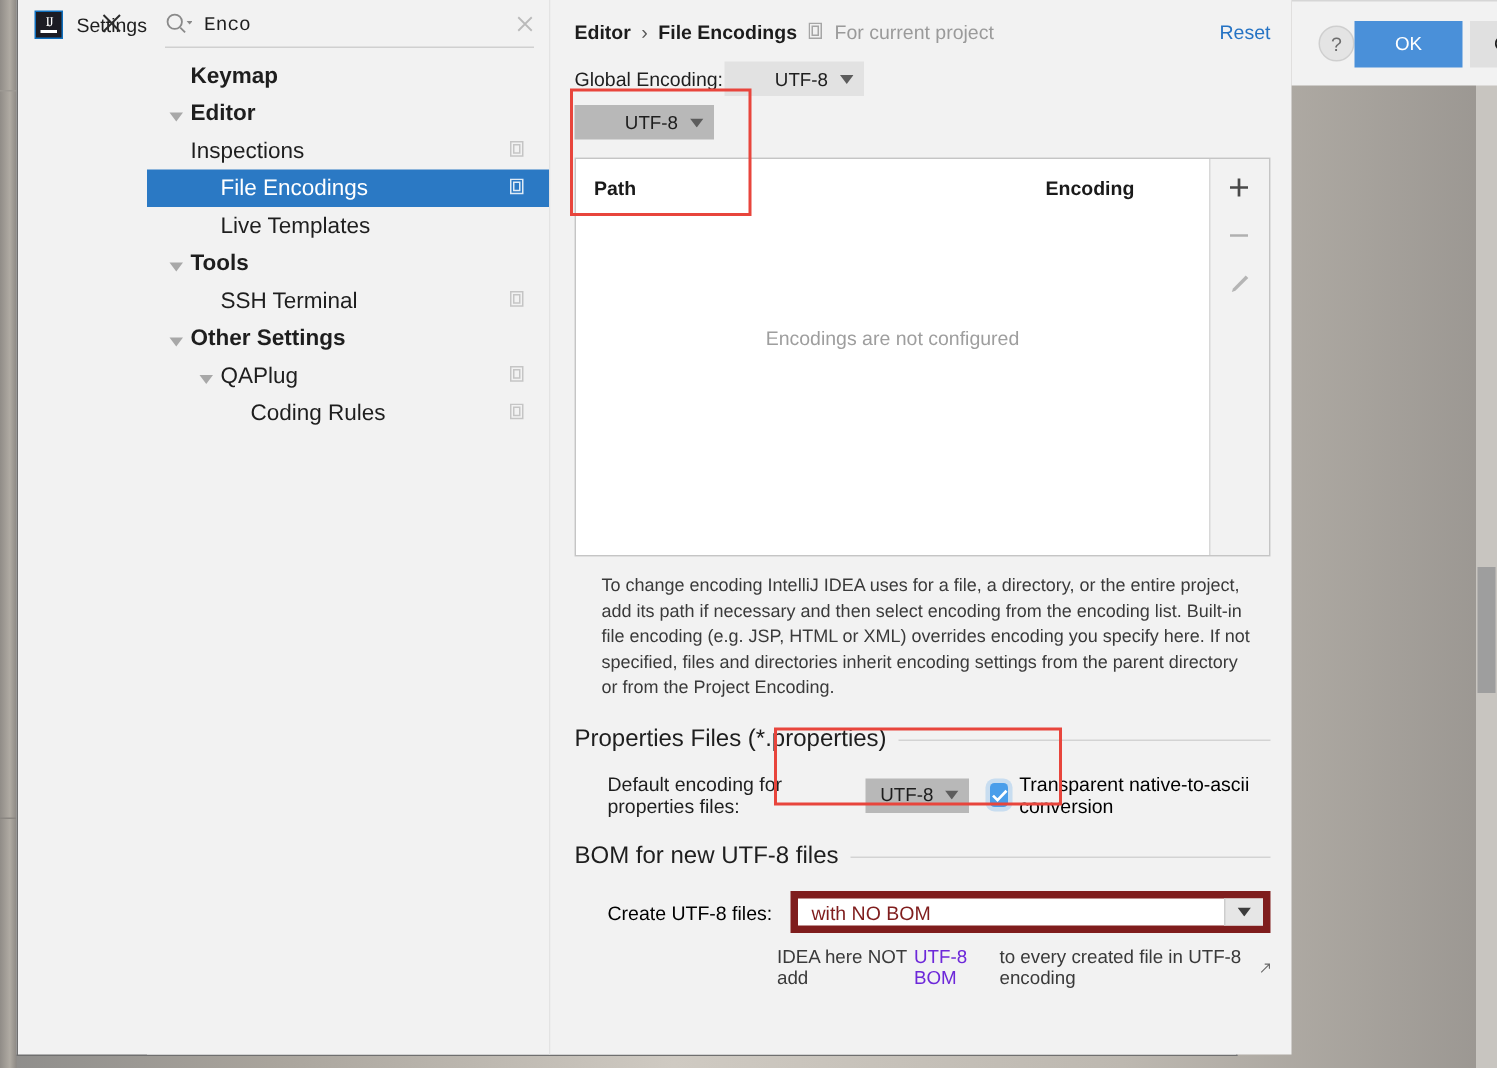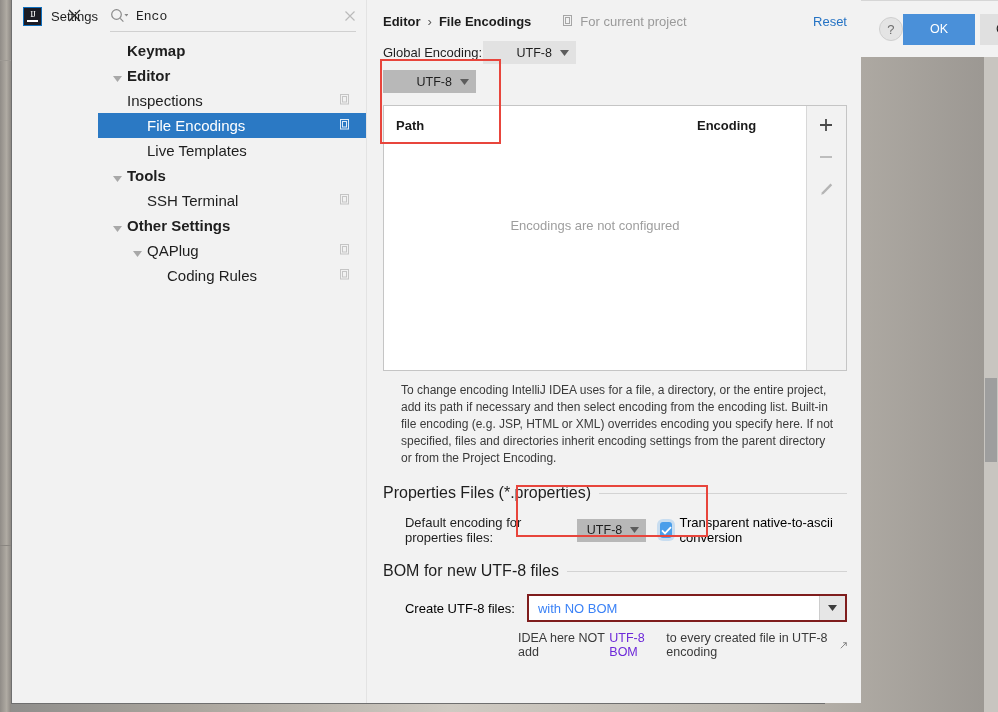--- a/index.html
+++ b/index.html
@@ -120,21 +120,21 @@
     padding: 0 14px 0 16px;
   }
   .breadcrumb-row {
     display: flex; align-items: center; height: 34px; padding-top: 4px;
     font-size: 13px;
   }
   .crumb { color: #1c1c1c; font-weight: bold; }
   .crumb-sep { color: #5a5a5a; margin: 0 7px; font-weight: normal; }
   .crumb.last { font-weight: bold; }
   .scope-note {
-    margin-left: 32px; color: #9a9a9a; font-size: 13px;
+    margin-left: 8px; color: #9a9a9a; font-size: 13px;
     display: flex; align-items: center; gap: 5px;
   }
   .reset-link {
     margin-left: auto; color: #2573c4; font-size: 13px;
   }
 
   .form-row { display: flex; align-items: center; height: 29px; font-size: 13px; color: #1e1e1e; }
   .form-row .lbl { width: 100px; }
   .combo {
     width: 93px; height: 23px;
@@ -195,23 +195,23 @@
   .checkbox-wrap { display: flex; align-items: center; margin-left: 14px; gap: 7px; }
   .cb {
     width: 16px; height: 16px; border-radius: 3px; background: #4a9eea;
     display: flex; align-items: center; justify-content: center;
     box-shadow: 0 0 0 3px rgba(74,158,234,0.25);
   }
 
   .bom-row { display: flex; align-items: center; margin-top: 14px; font-size: 13px; padding-left: 22px; }
   .bom-row .lbl { width: 122px; }
   .select-box {
-    width: 320px; height: 28px; background: #ffffff; border: 2px solid #7f1d1d;
+    width: 320px; height: 28px; background: #ffffff; border: 5px solid #7f1d1d;
     display: flex; align-items: center; box-sizing: border-box;
-    font-size: 13px; color: #3b82f6; padding-left: 9px;
+    font-size: 13px; color: #7f1d1d; padding-left: 9px;
     position: relative;
   }
   .select-box .arrowbox {
     position: absolute; right: 0; top: 0; bottom: 0; width: 25px;
     background: #e6e6e6; border-left: 1px solid #cdcdcd;
     display: flex; align-items: center; justify-content: center;
   }
   .bom-hint {
     margin-top: 9px; padding-left: 135px; font-size: 12.5px; color: #3a3a3a;
     display: flex; align-items: center; gap: 4px;

